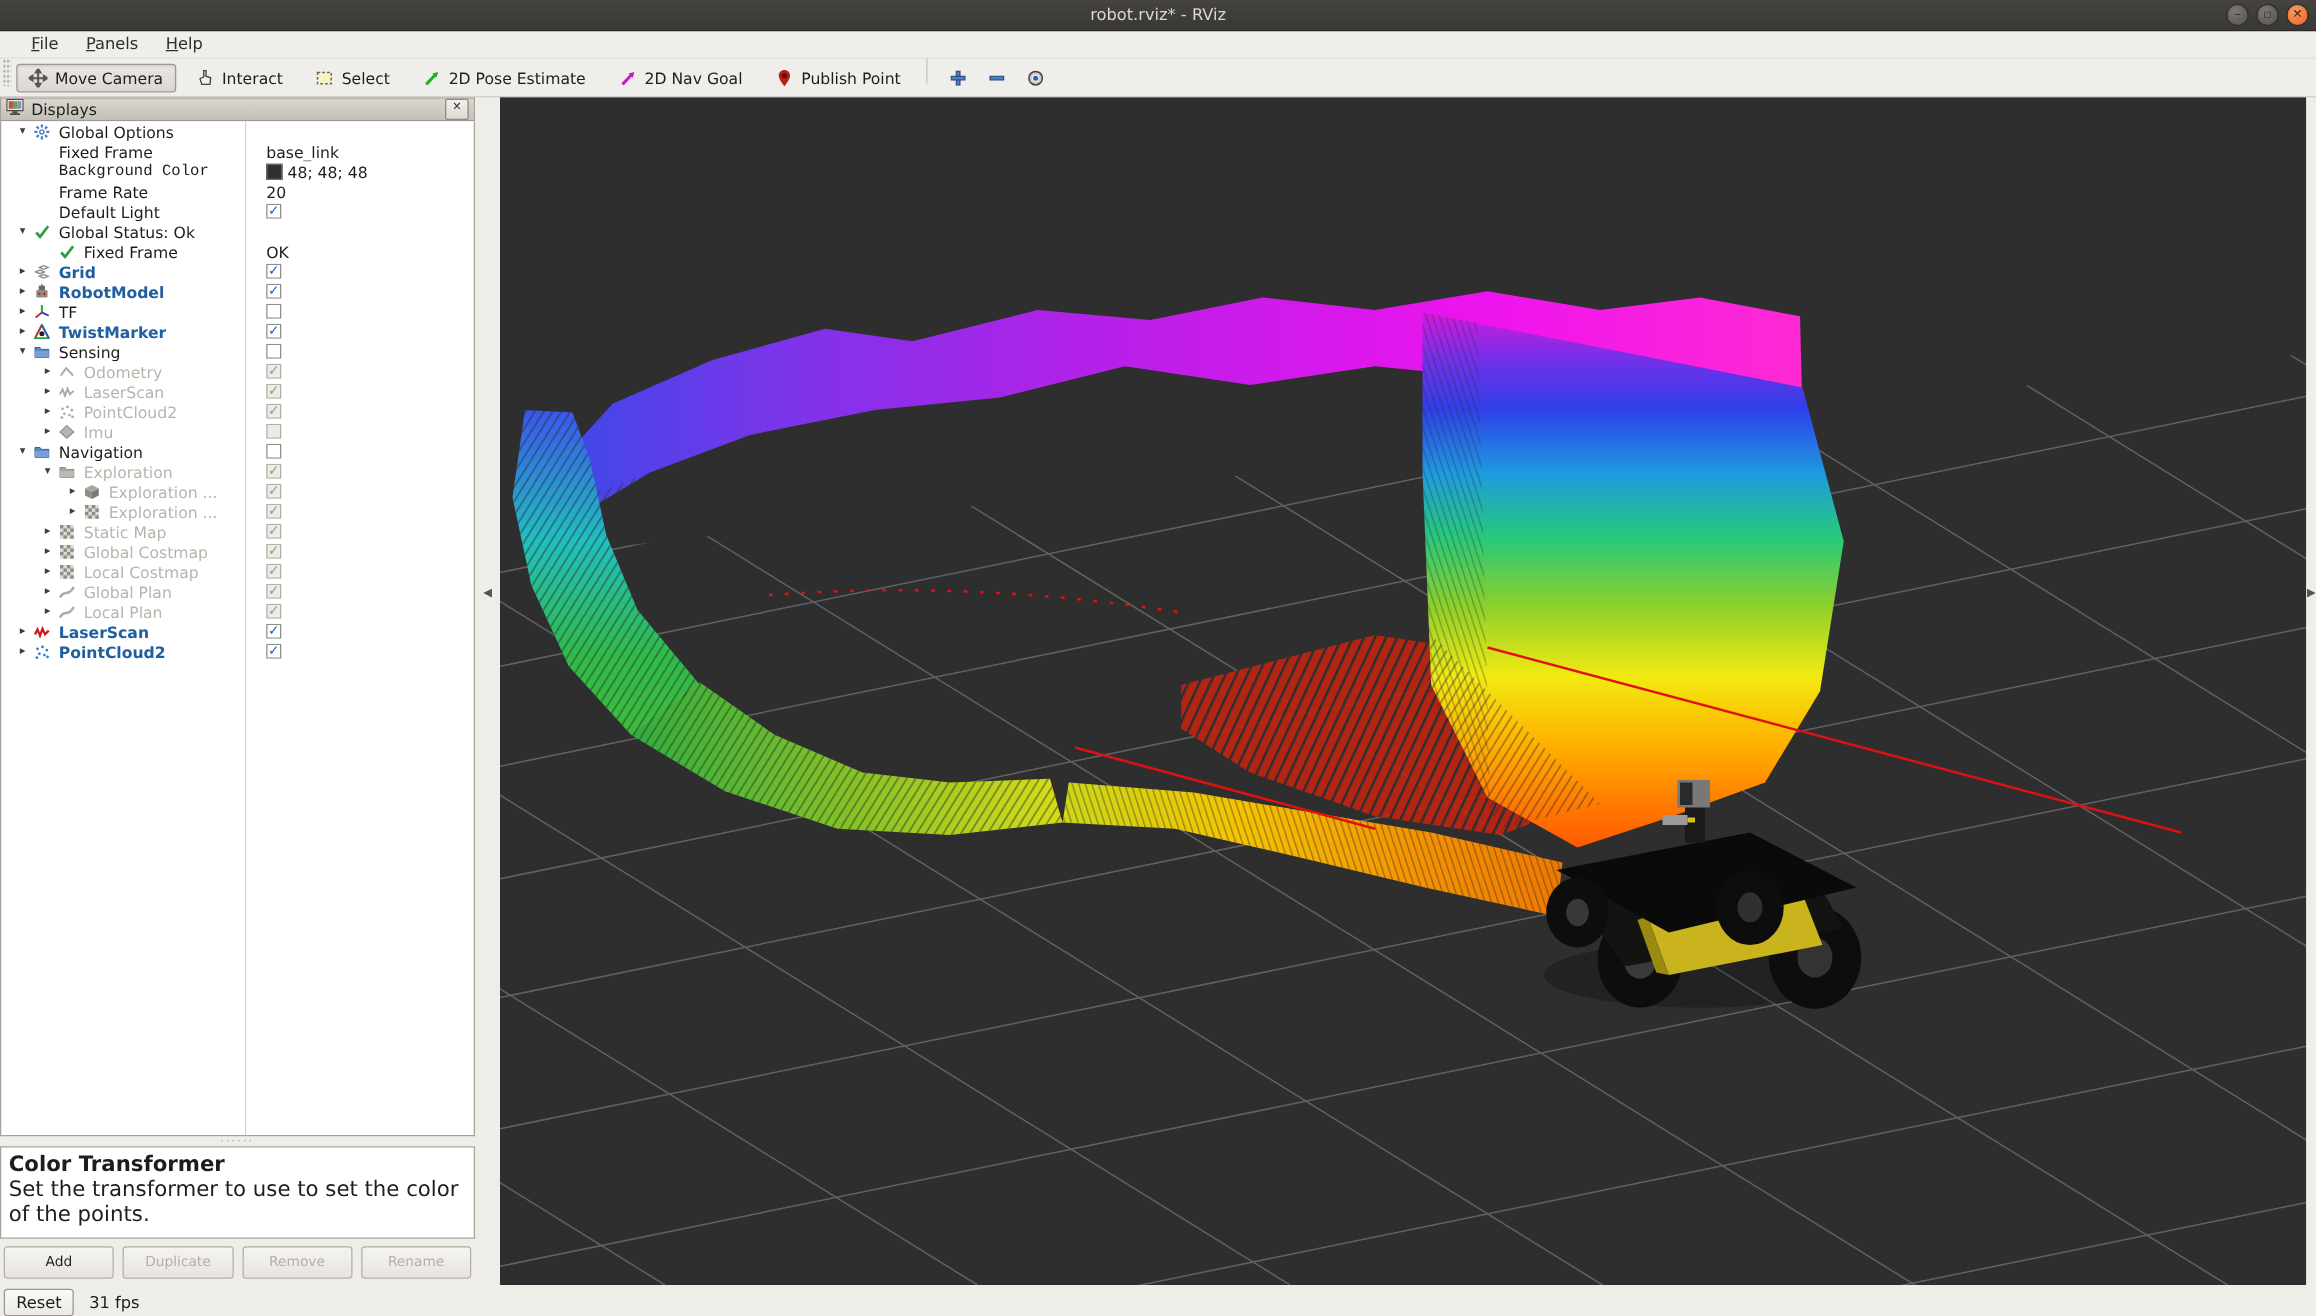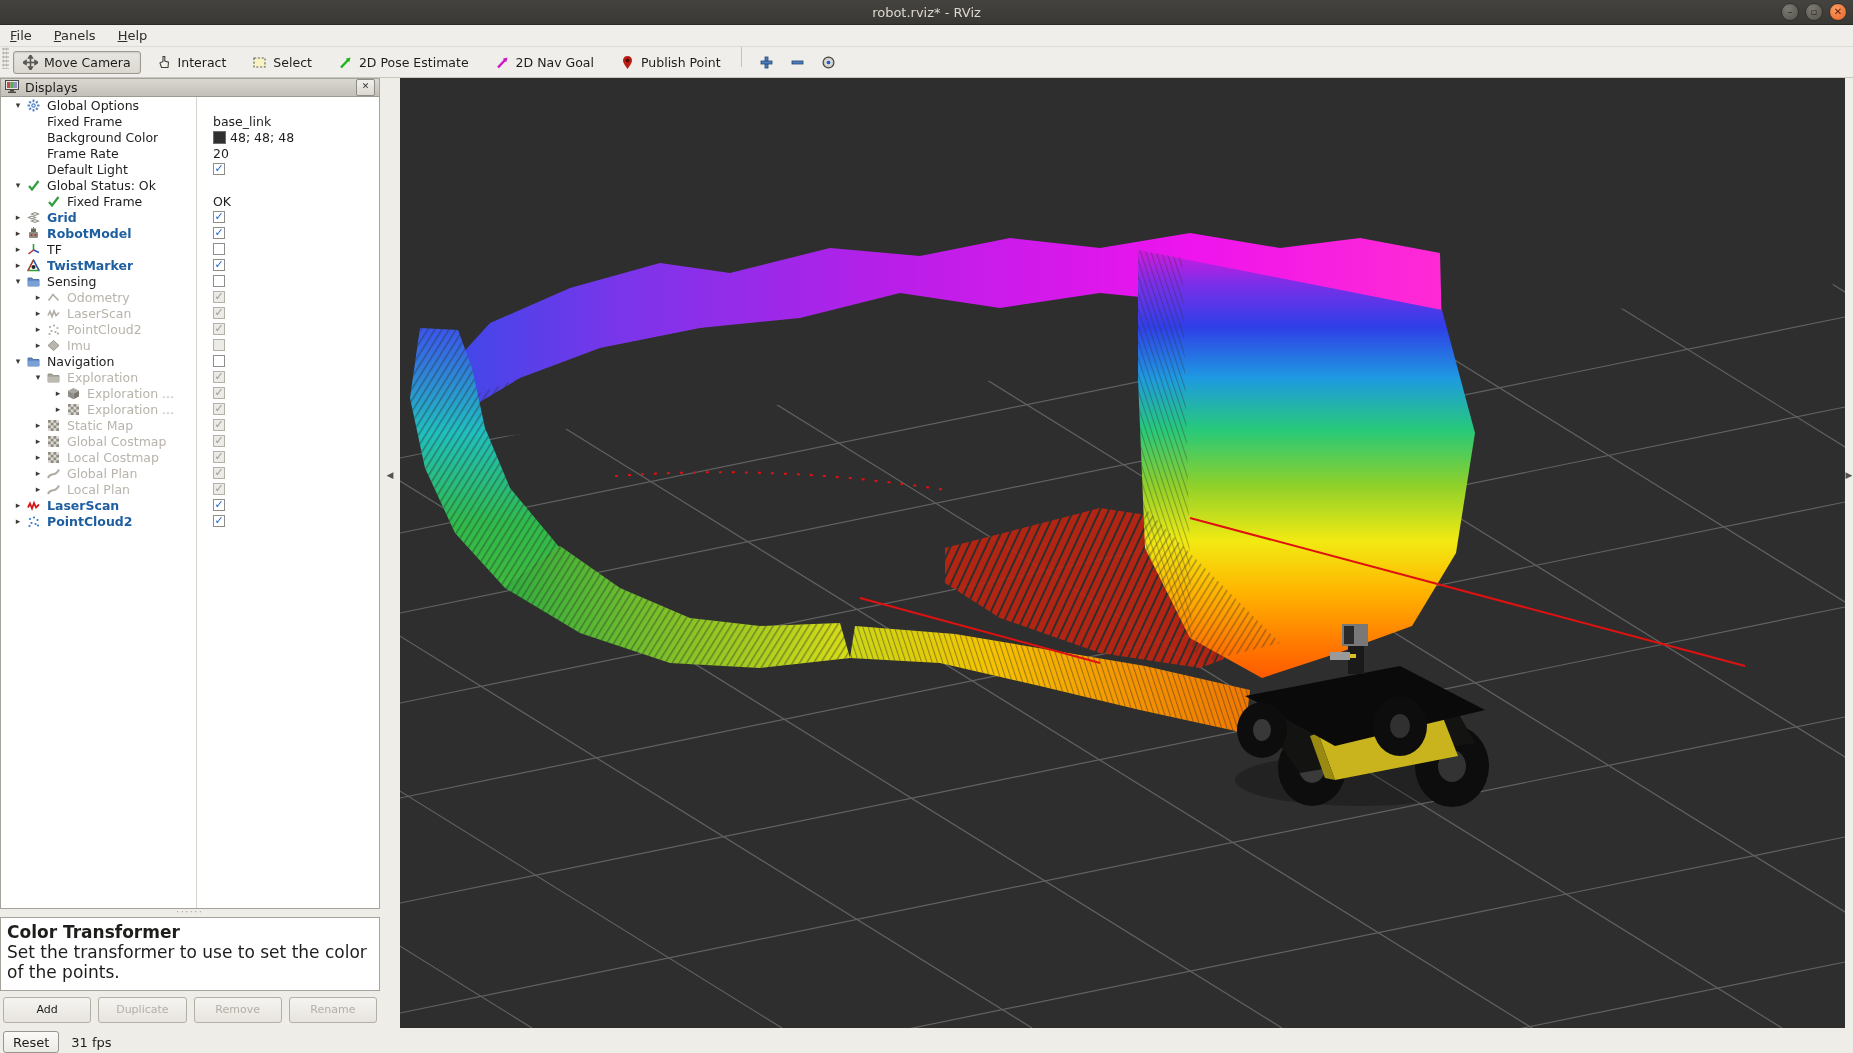--- a/index.html
+++ b/index.html
@@ -13,21 +13,21 @@
   
   .titlebar{height:24px;background:linear-gradient(#454340,#3a3834);position:relative;
     display:flex;align-items:center;justify-content:center;border-bottom:1px solid #2c2a27;}
   .titlebar .title{color:#dcd8cf;font-size:13px;}
   .win-buttons{position:absolute;right:6px;top:3px;display:flex;gap:6px;}
   .winbtn{width:18px;height:18px;border-radius:50%;display:flex;align-items:center;justify-content:center;
     font-size:10px;line-height:18px;color:#2e2c28;background:radial-gradient(circle at 35% 30%,#7b7971,#55534d);
     border:1px solid #33312d;box-sizing:border-box;cursor:default;}
   .winbtn.close{background:radial-gradient(circle at 35% 30%,#f89a60,#e96325);color:#5a1c08;font-weight:bold;}
   
-  .menubar{height:21px;background:#f0eeea;display:flex;align-items:center;padding-left:10px;gap:22px;
+  .menubar{height:21px;background:#f0eeea;display:flex;align-items:center;padding-left:25px;gap:22px;
     border-bottom:1px solid #dedbd4;}
   .menu-item{color:#2f2e2b;}
   .menu-item u{text-decoration:underline;}
   
   .toolbar{height:30px;background:#f0eeea;border-bottom:1px solid #c9c6bf;display:flex;padding-left:2px;}
   .tb-handle{width:7px;height:22px;margin-right:4px;
     background-image:radial-gradient(#b7b4ac 1px,transparent 1.2px);background-size:3px 4px;}
   .tool{display:flex;align-items:center;gap:6px;padding:3px 9px;margin-right:6px;border:1px solid transparent;
     border-radius:3px;background:transparent;font-size:12.5px;color:#1d1d1b;font-family:inherit;}
   .tool.active{background:linear-gradient(#e9e7e2,#dbd8d1);border:1px solid #9c9993;box-shadow:inset 0 1px 2px rgba(0,0,0,.12);}
@@ -247,21 +247,21 @@
         <div class="trow">
           <div class="tcell-l" style="padding-left: 28px;">
             <span class="expander"></span>
             <span class="tlabel lbl-normal">Fixed Frame</span>
           </div>
           <div class="tcell-r">
             <span>base_link</span>
           </div>
         </div>
         <div class="trow">
-          <div class="tcell-l" style="padding-left: 28px;">
+          <div class="tcell-l" style="padding-left: 28px; font-family: Liberation Mono, monospace;">
             <span class="expander"></span>
             <span class="tlabel lbl-normal">Background Color</span>
           </div>
           <div class="tcell-r">
             <span class="swatch" style="background: rgb(48, 48, 48);"></span>
             <span>48; 48; 48</span>
           </div>
         </div>
         <div class="trow">
           <div class="tcell-l" style="padding-left: 28px;">

